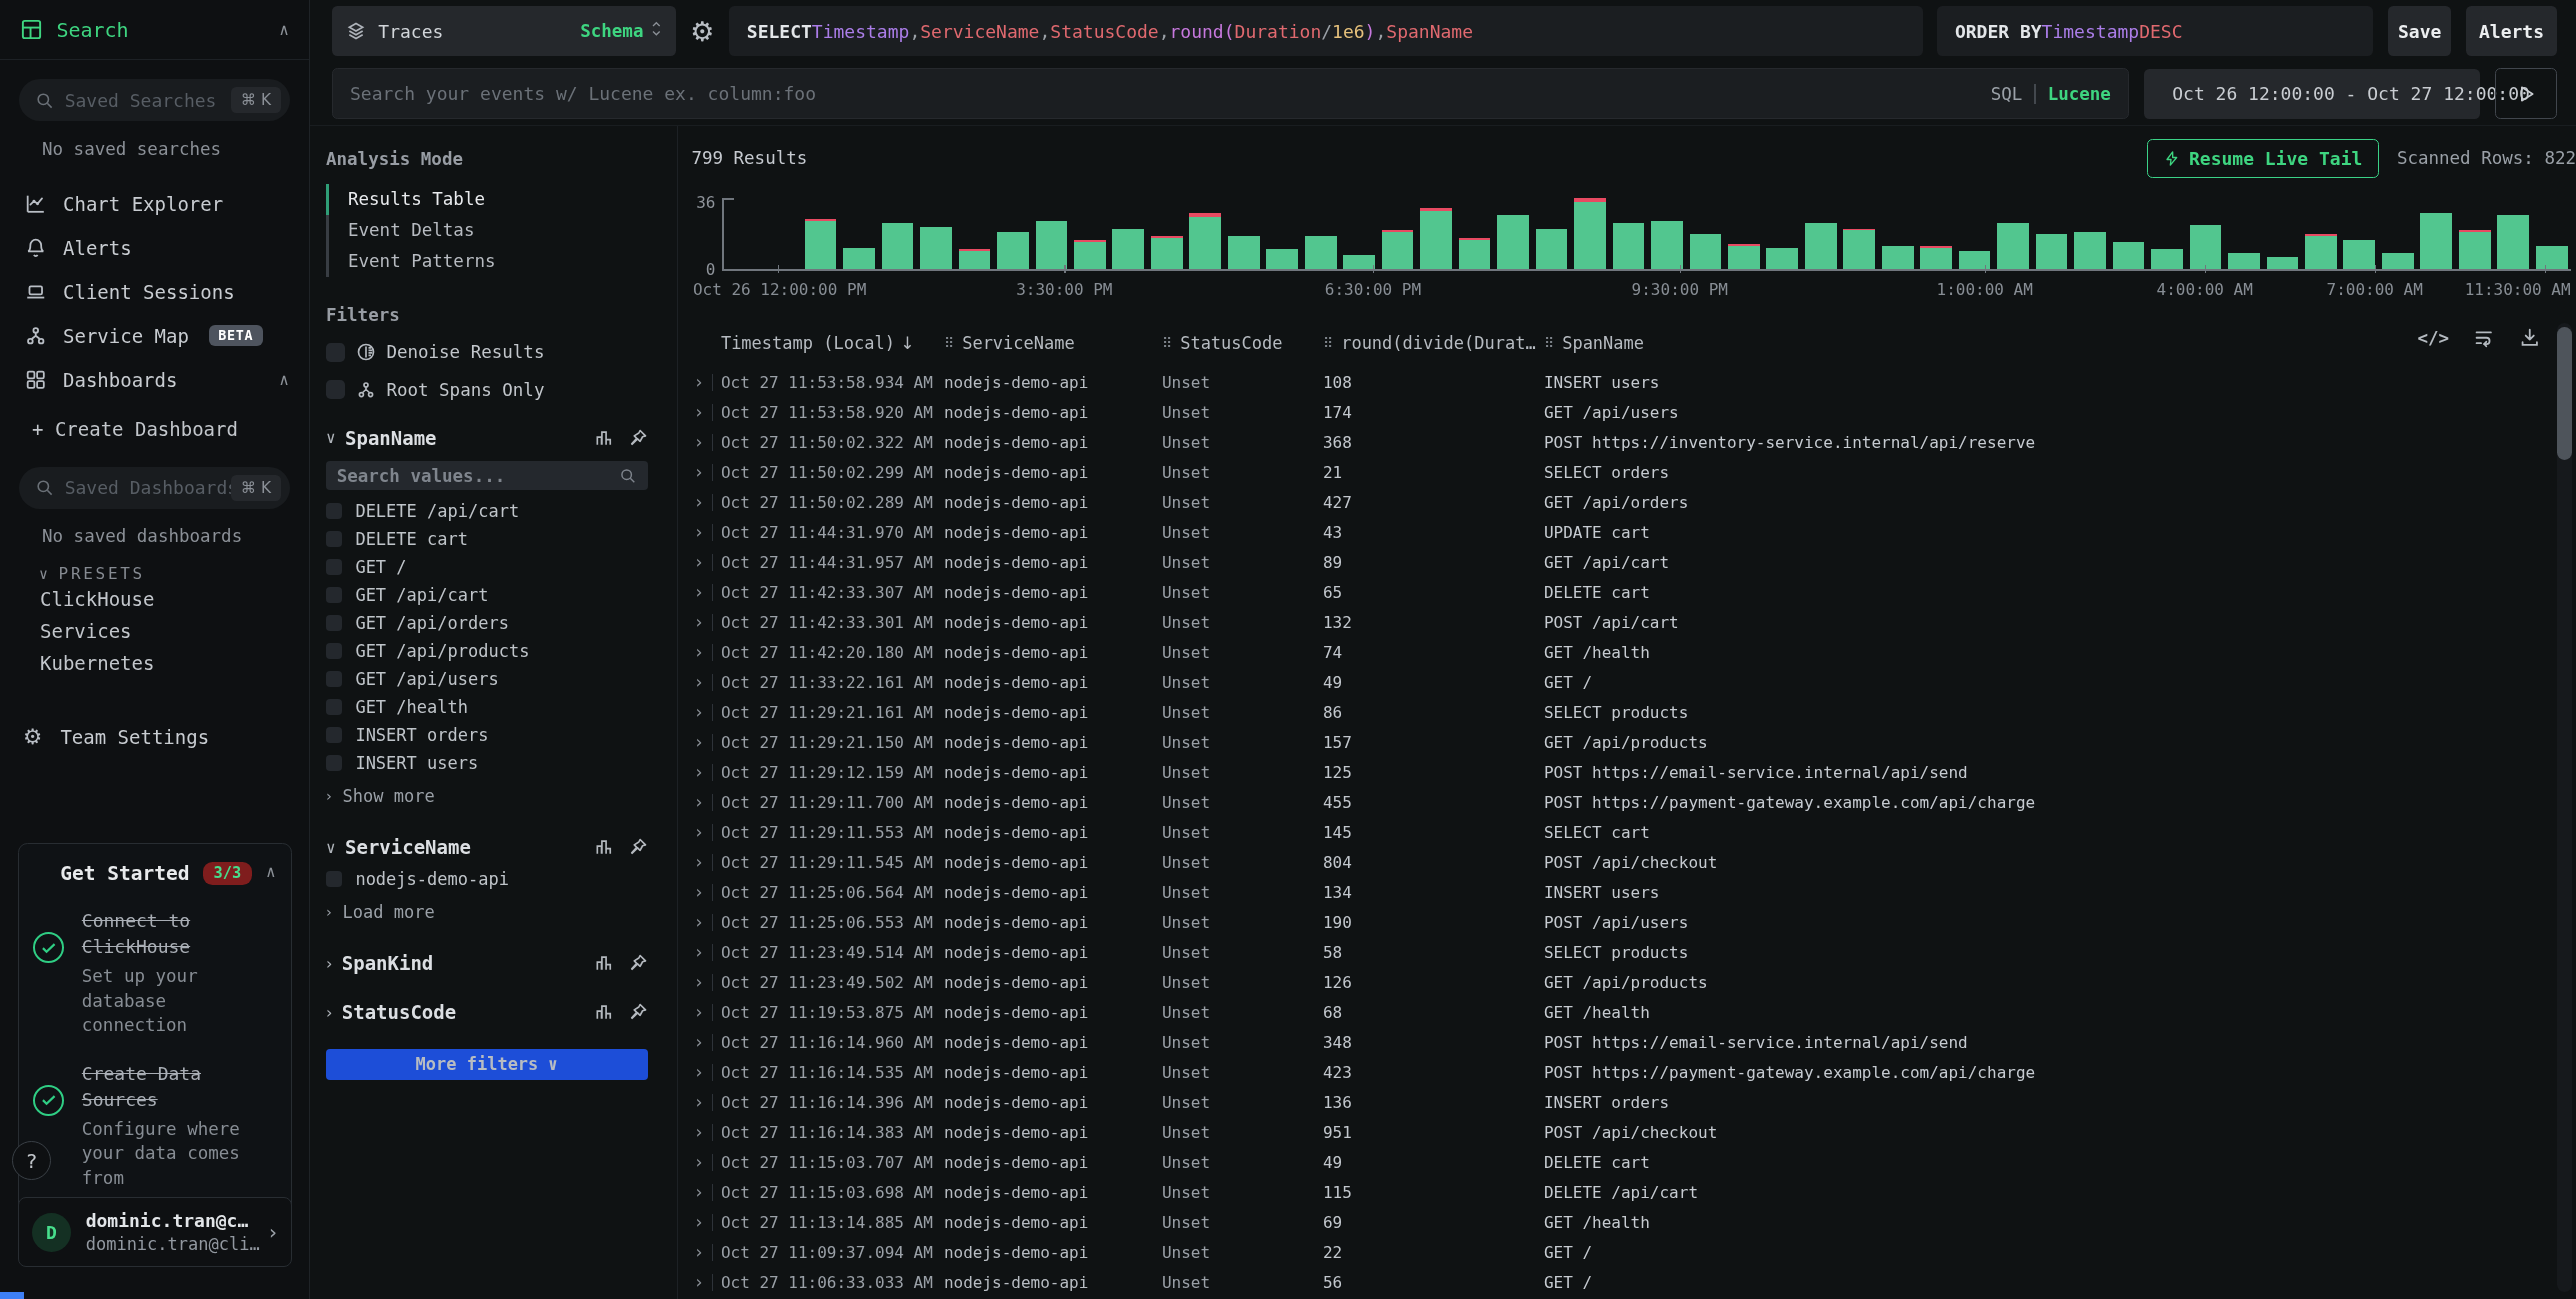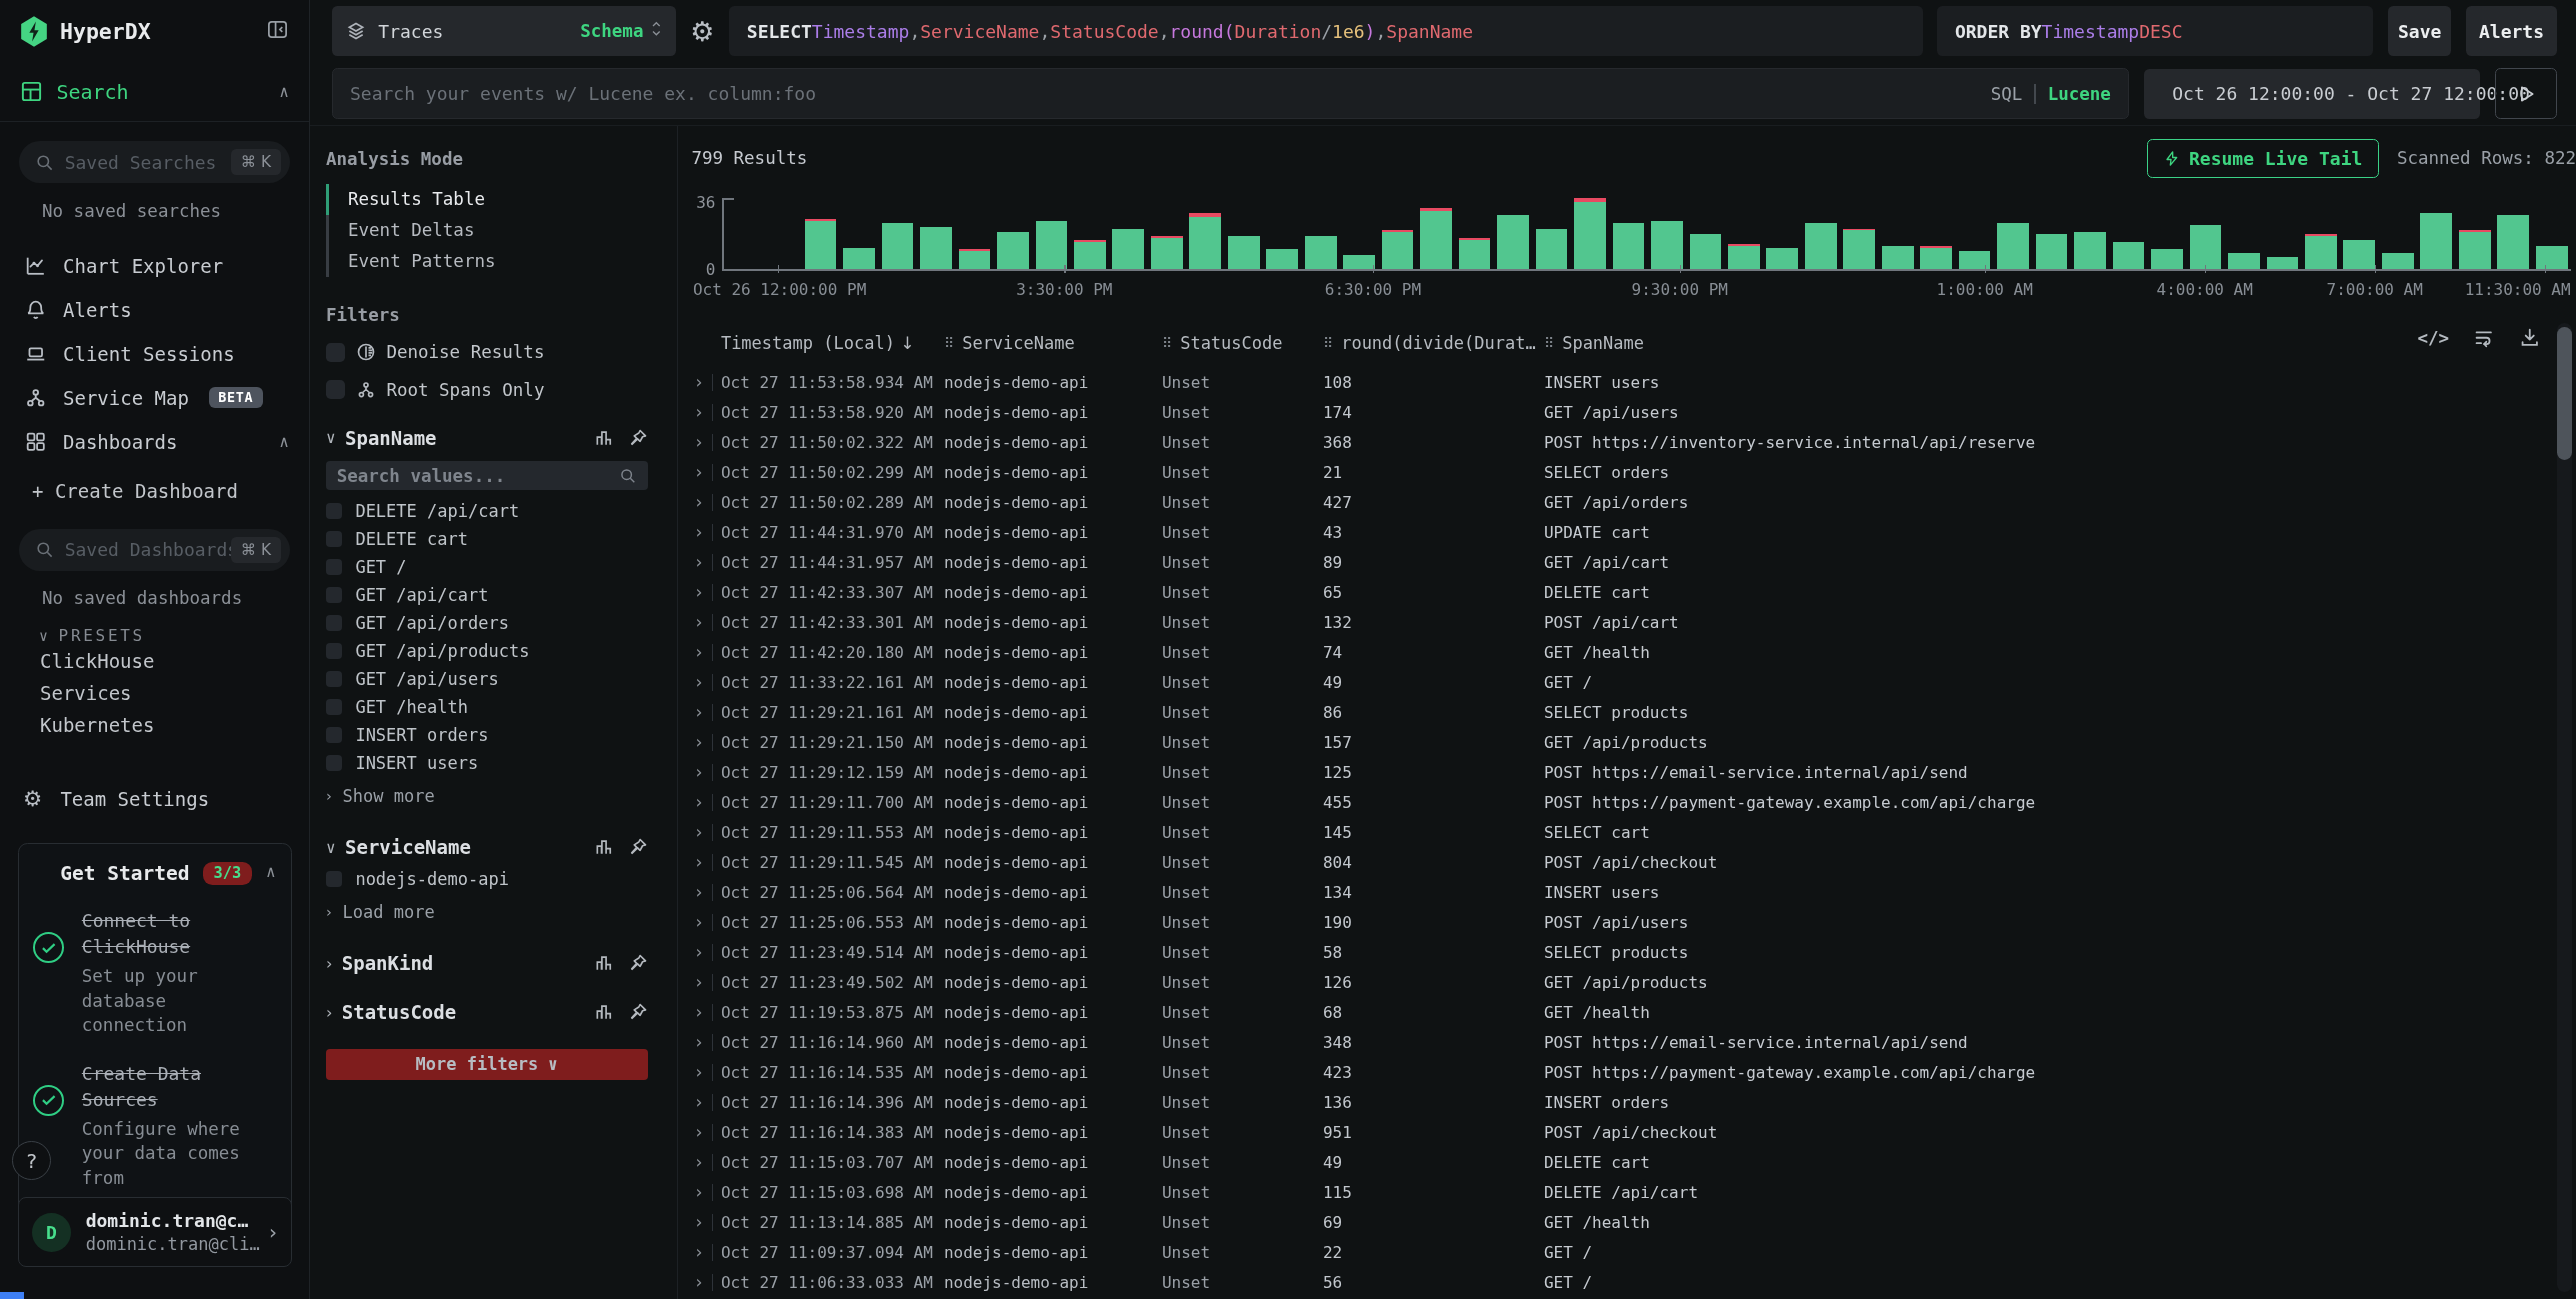--- a/index.html
+++ b/index.html
@@ -154,21 +154,21 @@
   .fsection-head .icons svg { cursor: pointer; }
   .values-search { margin-top: 12px; height: 29.5px; background: #24282d; border-radius: 4px; display: flex; align-items: center; padding: 0 10.7px; }
   .values-search input { flex: 1; min-width: 0; background: transparent; border: none; outline: none; color: #aab0b6; font: inherit; font-size: 17.5px; font-weight: bold; }
   .values-search input::placeholder { color: #7f858d; }
   .values-search .ic { color: #7f858d; display: flex; }
   .fv-list { margin-top: 6.7px; }
   .fv-row { height: 28px; display: flex; align-items: center; gap: 13.4px; cursor: pointer; }
   .fv-label { color: #bfc4c9; font-size: 17px; white-space: nowrap; }
   .show-more { margin-top: 5.4px; height: 27px; display: flex; align-items: center; color: #9aa0a7; font-size: 17px; cursor: pointer; }
   .show-more .chev { font-size: 14.8px; margin-right: 10.7px; }
-  .more-filters { margin-top: 25.5px; height: 31px; width: 100%; background: #7f1d1d; border: none; border-radius: 4px; color: #b7bcc2; font-family: inherit; font-weight: bold; font-size: 17px; cursor: pointer; }
+  .more-filters { margin-top: 25.5px; height: 31px; width: 100%; background: #1d4ed8; border: none; border-radius: 4px; color: #b7bcc2; font-family: inherit; font-weight: bold; font-size: 17px; cursor: pointer; }
   .more-filters .chev { margin-left: 9.4px; }
 
   
   .results { flex: 1; min-width: 0; position: relative; padding-left: 13.4px; overflow: hidden; }
   .res-head { margin-top: 12px; height: 40px; display: flex; align-items: center; }
   .res-count { color: #c6cad0; font-size: 17.5px; }
   .live-tail {
     margin-left: auto; height: 39px; background: transparent; border: 1.3px solid #3bd287;
     border-radius: 5.4px; color: #3ed580; font-family: inherit; font-weight: bold; font-size: 18px;
     padding: 0 16px; display: flex; align-items: center; gap: 9.4px; cursor: pointer; flex: none;
@@ -213,34 +213,20 @@
   .tbl-icons .ico { cursor: pointer; display: flex; align-items: center; font-size: 17.5px; font-weight: bold; }
   .scroll-track { position: absolute; right: 4px; top: 197px; bottom: 6.7px; width: 14.8px; border-radius: 7.4px; background: #16191c; }
   .scroll-thumb { position: absolute; right: 4px; top: 201px; width: 14.8px; height: 133px; border-radius: 7.4px; background: #4e545b; cursor: grab; z-index: 2; }
 </style>
 </head>
 <body>
 
 <div class="app">
 
   <aside class="sidebar">
-    <div class="logo-row">
-      <svg class="logo-hex" viewBox="0 0 24 26">
-        <polygon points="12,0 23,6.5 23,19.5 12,26 1,19.5 1,6.5" fill="#45d483"></polygon>
-        <path d="M13.6 4.5L8 14h3.6l-1.2 7.5L16 12h-3.6l1.2-7.5z" fill="#10231a"></path>
-      </svg>
-      <span class="logo-text">HyperDX</span>
-      <span class="collapse-btn">
-        <svg width="23" height="23" viewBox="0 0 24 24" fill="none" stroke="currentColor" stroke-width="1.8">
-            <rect x="3" y="4" width="18" height="16" rx="3"></rect>
-            <line x1="10" y1="4" x2="10" y2="20"></line>
-            <path d="M17 9.5L14.5 12L17 14.5"></path>
-          </svg>
-      </span>
-    </div>
 
     <div class="side-search-item">
       <svg width="23" height="23" viewBox="0 0 24 24" fill="none" stroke="#3ed580" stroke-width="2">
           <rect x="3" y="3" width="18" height="18" rx="2"></rect>
           <line x1="3" y1="10" x2="21" y2="10"></line>
           <line x1="11" y1="10" x2="11" y2="21"></line>
         </svg>
       <span class="lbl">Search</span>
       <span class="chev">∧</span>
     </div>

